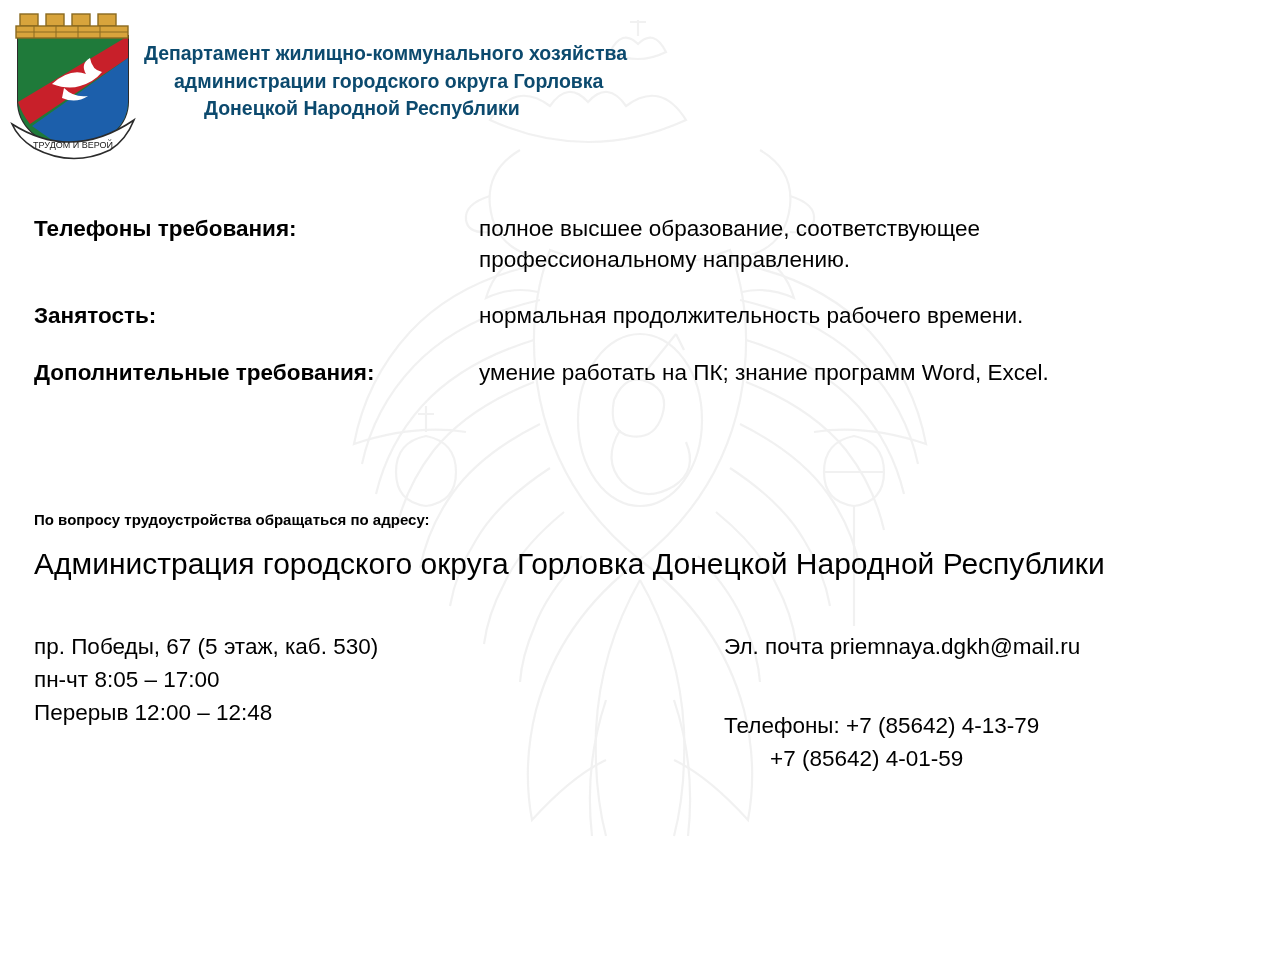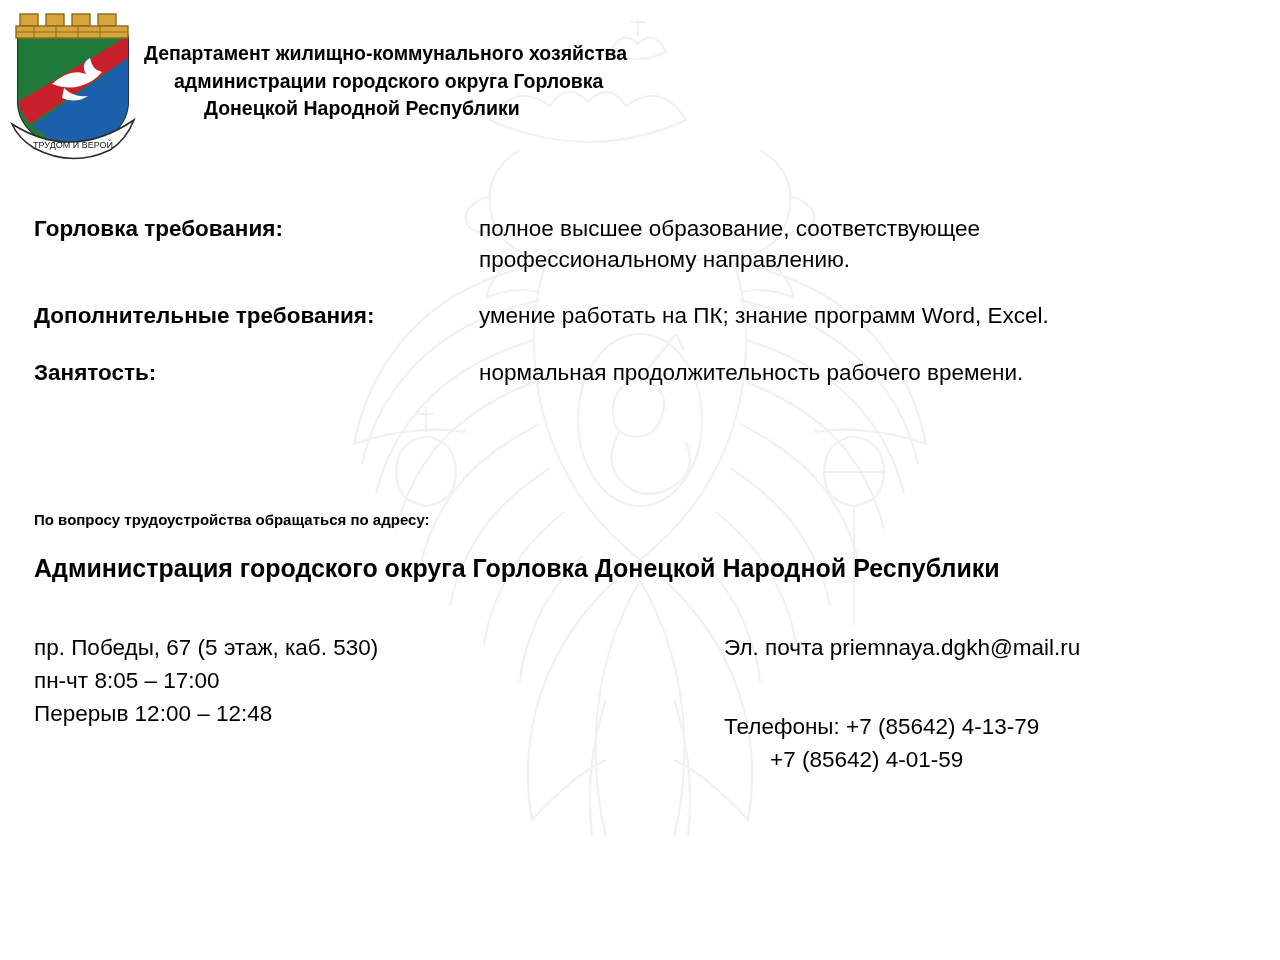--- a/index.html
+++ b/index.html
@@ -42,21 +42,21 @@
     height: 160px;
     flex: 0 0 130px;
     position: relative;
   }
   .org-title {
     margin-top: 34px;
     margin-left: 6px;
     font-size: 19.5px;
     font-weight: 700;
     line-height: 1.42;
-    color: #000000;
+    color: #0c4a6e;
   }
   .org-title .l1 { display: block; padding-left: 0; }
   .org-title .l2 { display: block; padding-left: 30px; }
   .org-title .l3 { display: block; padding-left: 60px; }
 
   
   .content {
     position: relative;
     z-index: 2;
     padding: 0 34px;
@@ -84,23 +84,23 @@
   
   .contacts {
     margin-top: 96px;
   }
   .contacts-title {
     font-size: 15px;
     font-weight: 700;
     line-height: 1.3;
   }
   .contacts-sub {
-    margin-top: 22px;
-    font-size: 25px;
-    font-weight: 700;
+    margin-top: 14px;
+    font-size: 30px;
+    font-weight: 400;
     line-height: 1.3;
   }
   .contacts-cols {
     display: flex;
     margin-top: 48px;
   }
   .col-left {
     width: 690px;
     flex: 0 0 690px;
     font-size: 22.5px;
@@ -214,36 +214,36 @@
     <span class="l2">администрации городского округа Горловка</span>
     <span class="l3">Донецкой Народной Республики</span>
   </div>
 </div>
 
 <div class="content">
 
   <table class="req-table">
     <tbody>
       <tr>
-        <td class="req-label">Горловка требования:</td>
+        <td class="req-label">Телефоны требования:</td>
         <td class="req-value">
           <div>полное высшее образование, соответствующее</div>
           <div>профессиональному направлению.</div>
         </td>
       </tr>
       <tr>
+        <td class="req-label">Занятость:</td>
+        <td class="req-value">
+          <div>нормальная продолжительность рабочего времени.</div>
+        </td>
+      </tr>
+      <tr>
         <td class="req-label">Дополнительные требования:</td>
         <td class="req-value">
           <div>умение работать на ПК; знание программ Word, Excel.</div>
-        </td>
-      </tr>
-      <tr>
-        <td class="req-label">Занятость:</td>
-        <td class="req-value">
-          <div>нормальная продолжительность рабочего времени.</div>
         </td>
       </tr>
     </tbody>
   </table>
 
   <div class="contacts">
     <div class="contacts-title">По вопросу трудоустройства обращаться по адресу:</div>
     <div class="contacts-sub">Администрация городского округа Горловка Донецкой Народной Республики</div>
 
     <div class="contacts-cols">

